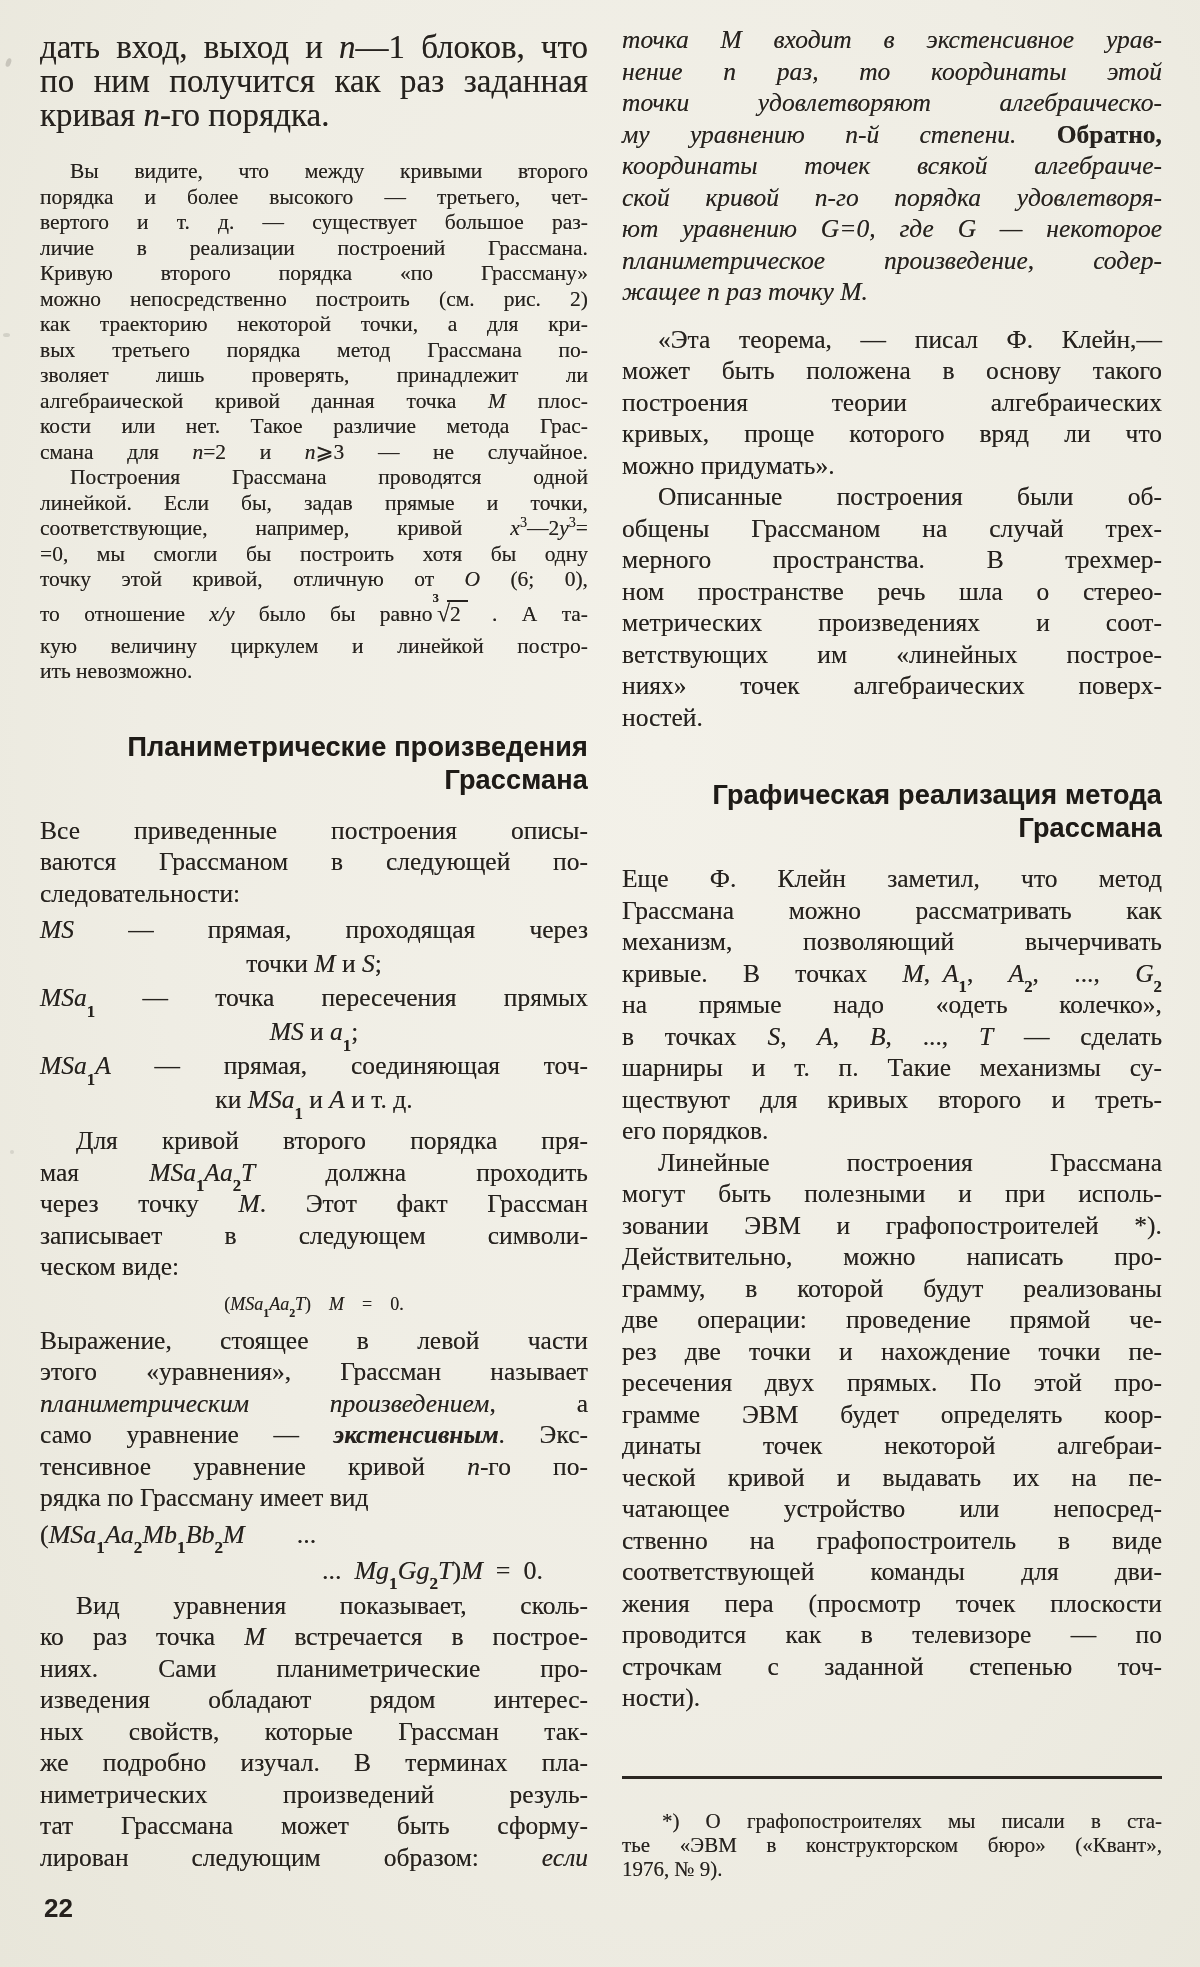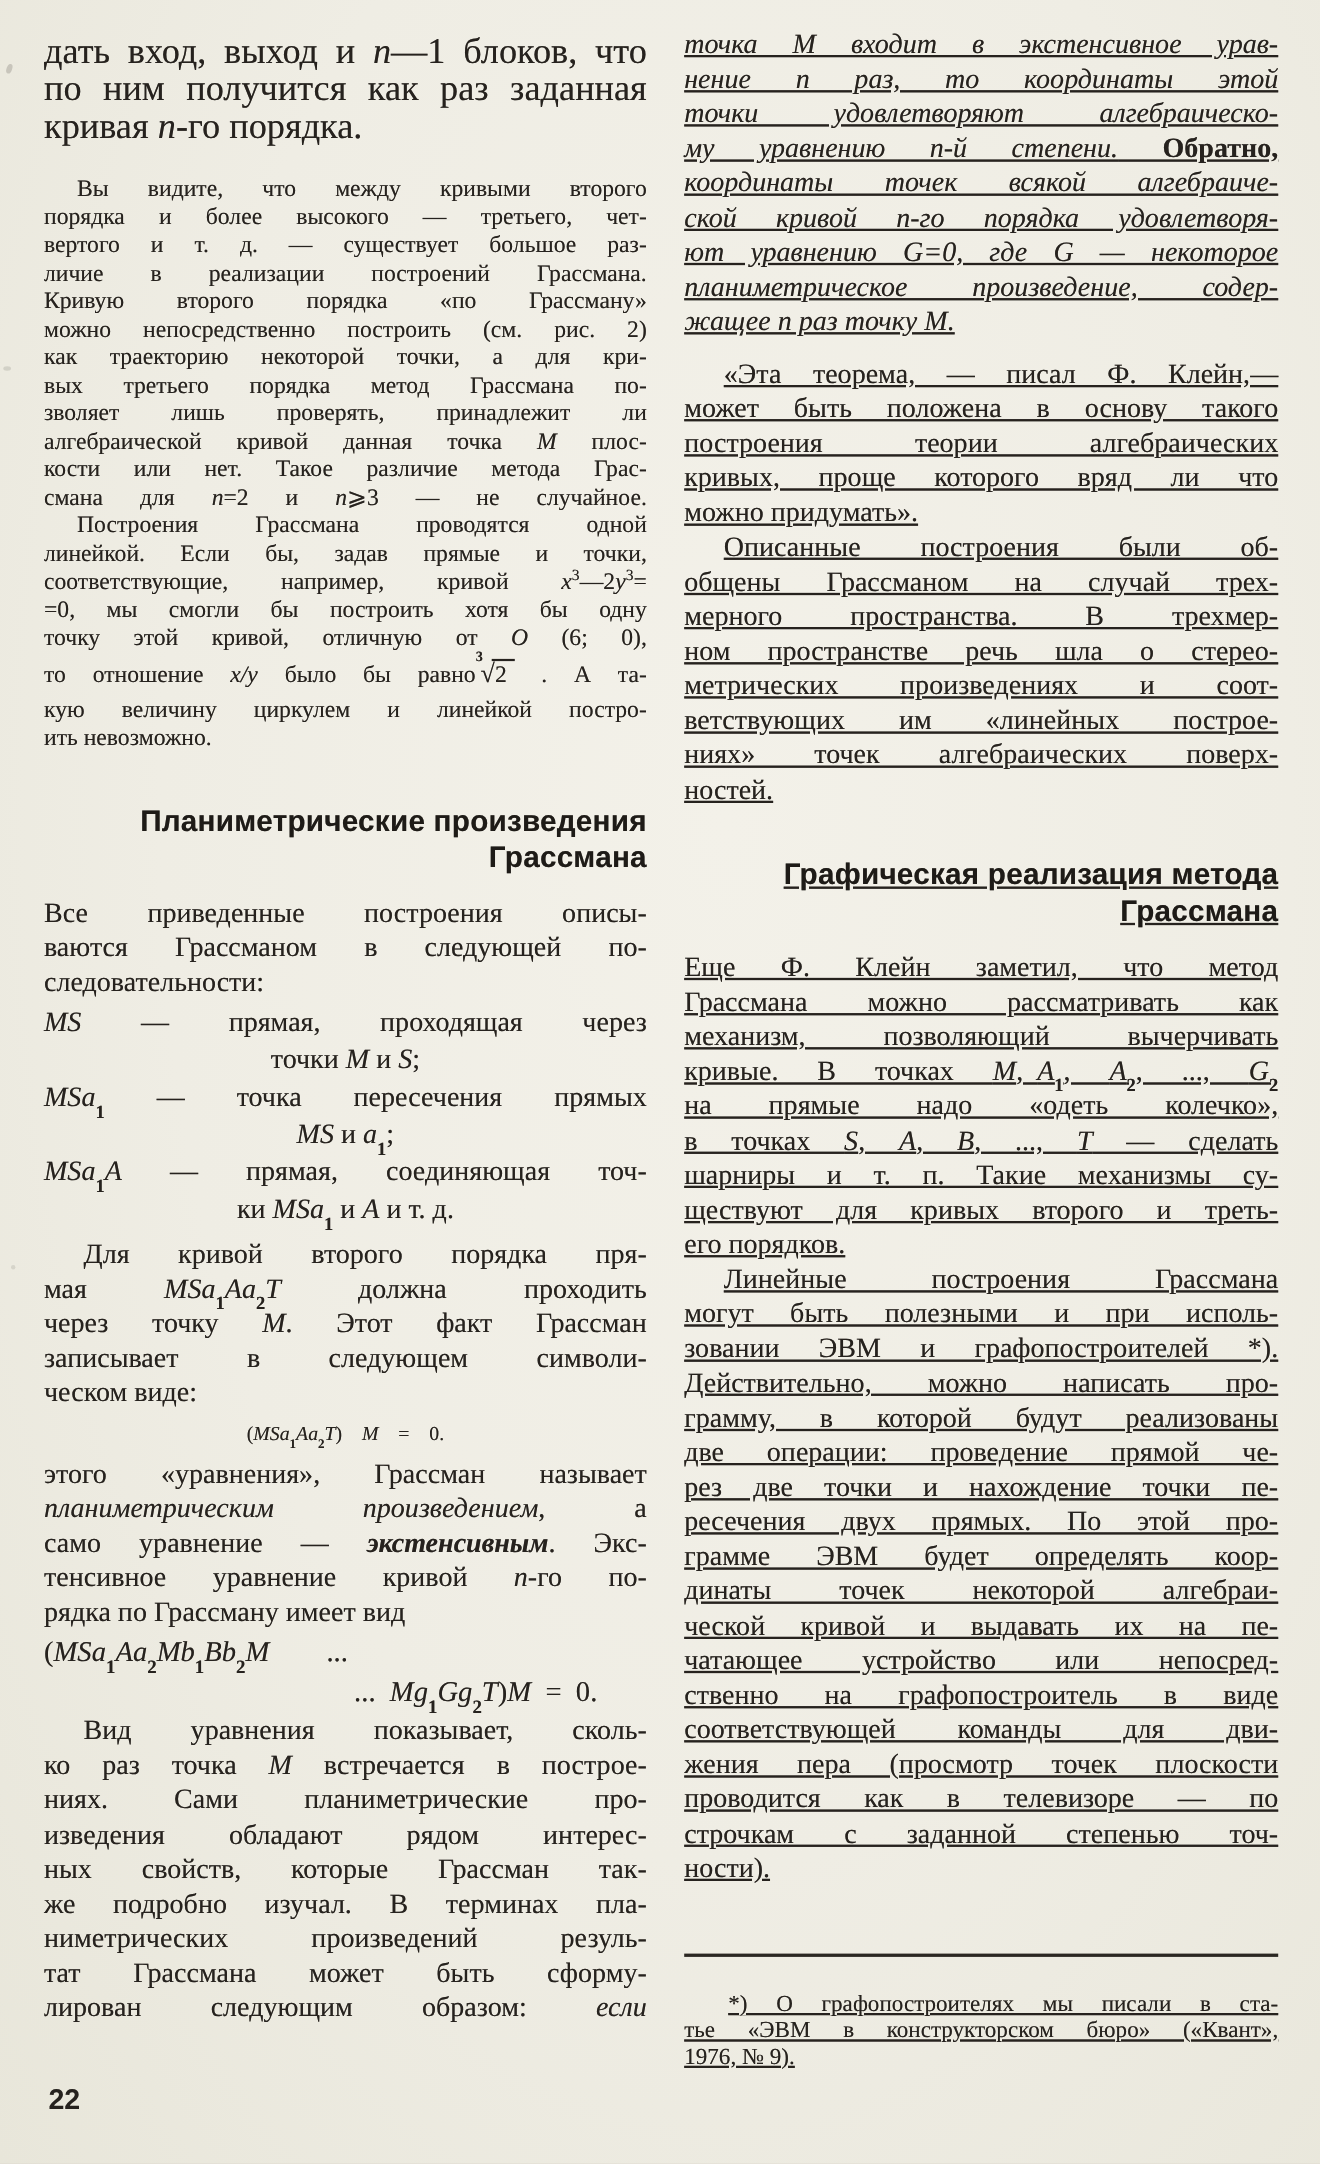--- a/index.html
+++ b/index.html
@@ -3,21 +3,21 @@
 <meta charset="utf-8">
 <style>
   html,body { margin:0; padding:0; background:#dedbd1; }
   .page {
     position:relative; width:1200px; height:1967px; overflow:hidden;
     background: radial-gradient(ellipse at 55% 38%, #f3f1e9 0%, #efede4 55%, #e8e6da 100%);
     font-family:"Liberation Serif", serif; color:#26221e;
   }
   .col { position:absolute; text-shadow: 0 0 0.45px rgba(38,34,30,0.55); }
   .col-left  { left:40px;  top:30px; width:548px; }
-  .col-right { left:622px; top:24px; width:540px;text-decoration:underline; }
+  .col-right { left:622px; top:24px; width:540px; }
 
   .line { min-height:1em; }
   .ln-j { text-align:justify; text-align-last:justify; }
   .ln-l { text-align:center;    text-align-last:left; }
   .ln-c { text-align:center;  text-align-last:center; }
   .ln-r { text-align:left;   text-align-last:right; }
   .ind  { text-indent:36px; }
 
   .it { font-style:italic; }
   .bd { font-weight:600; }
@@ -110,20 +110,21 @@
         <div class="line ln-j ind"><span>Для кривой второго порядка пря-</span></div>
         <div class="line ln-j"><span>мая </span><span class="it">MSa</span><sub>1</sub><span class="it">Aa</span><sub>2</sub><span class="it">T</span><span> должна проходить</span></div>
         <div class="line ln-j"><span>через точку </span><span class="it">M</span><span>. Этот факт Грассман</span></div>
         <div class="line ln-j"><span>записывает в следующем символи-</span></div>
         <div class="line ln-l"><span>ческом виде:</span></div>
       </div>
       <div class="blk blk-formula">
         <div class="line ln-c"><span>(</span><span class="it">MSa</span><sub>1</sub><span class="it">Aa</span><sub>2</sub><span class="it">T</span><span>)  </span><span class="it">M</span><span>  =  0.</span></div>
       </div>
       <div class="blk blk-body">
+        <div class="line ln-j"><span>Выражение, стоящее в левой части</span></div>
         <div class="line ln-j"><span>этого «уравнения», Грассман называет</span></div>
         <div class="line ln-j"><span class="it">планиметрическим произведением</span><span>, а</span></div>
         <div class="line ln-j"><span>само уравнение — </span><span class="bi">экстенсивным</span><span>. Экс-</span></div>
         <div class="line ln-j"><span>тенсивное уравнение кривой </span><span class="it">n</span><span>-го по-</span></div>
         <div class="line ln-l"><span>рядка по Грассману имеет вид</span></div>
       </div>
       <div class="blk blk-formula2">
         <div class="line ln-l"><span>(</span><span class="it">MSa</span><sub>1</sub><span class="it">Aa</span><sub>2</sub><span class="it">Mb</span><sub>1</sub><span class="it">Bb</span><sub>2</sub><span class="it">M</span><span>  ...</span></div>
         <div class="line ln-r pr45"><span>... </span><span class="it">Mg</span><sub>1</sub><span class="it">Gg</span><sub>2</sub><span class="it">T</span><span>)</span><span class="it">M</span><span> = 0.</span></div>
       </div>

